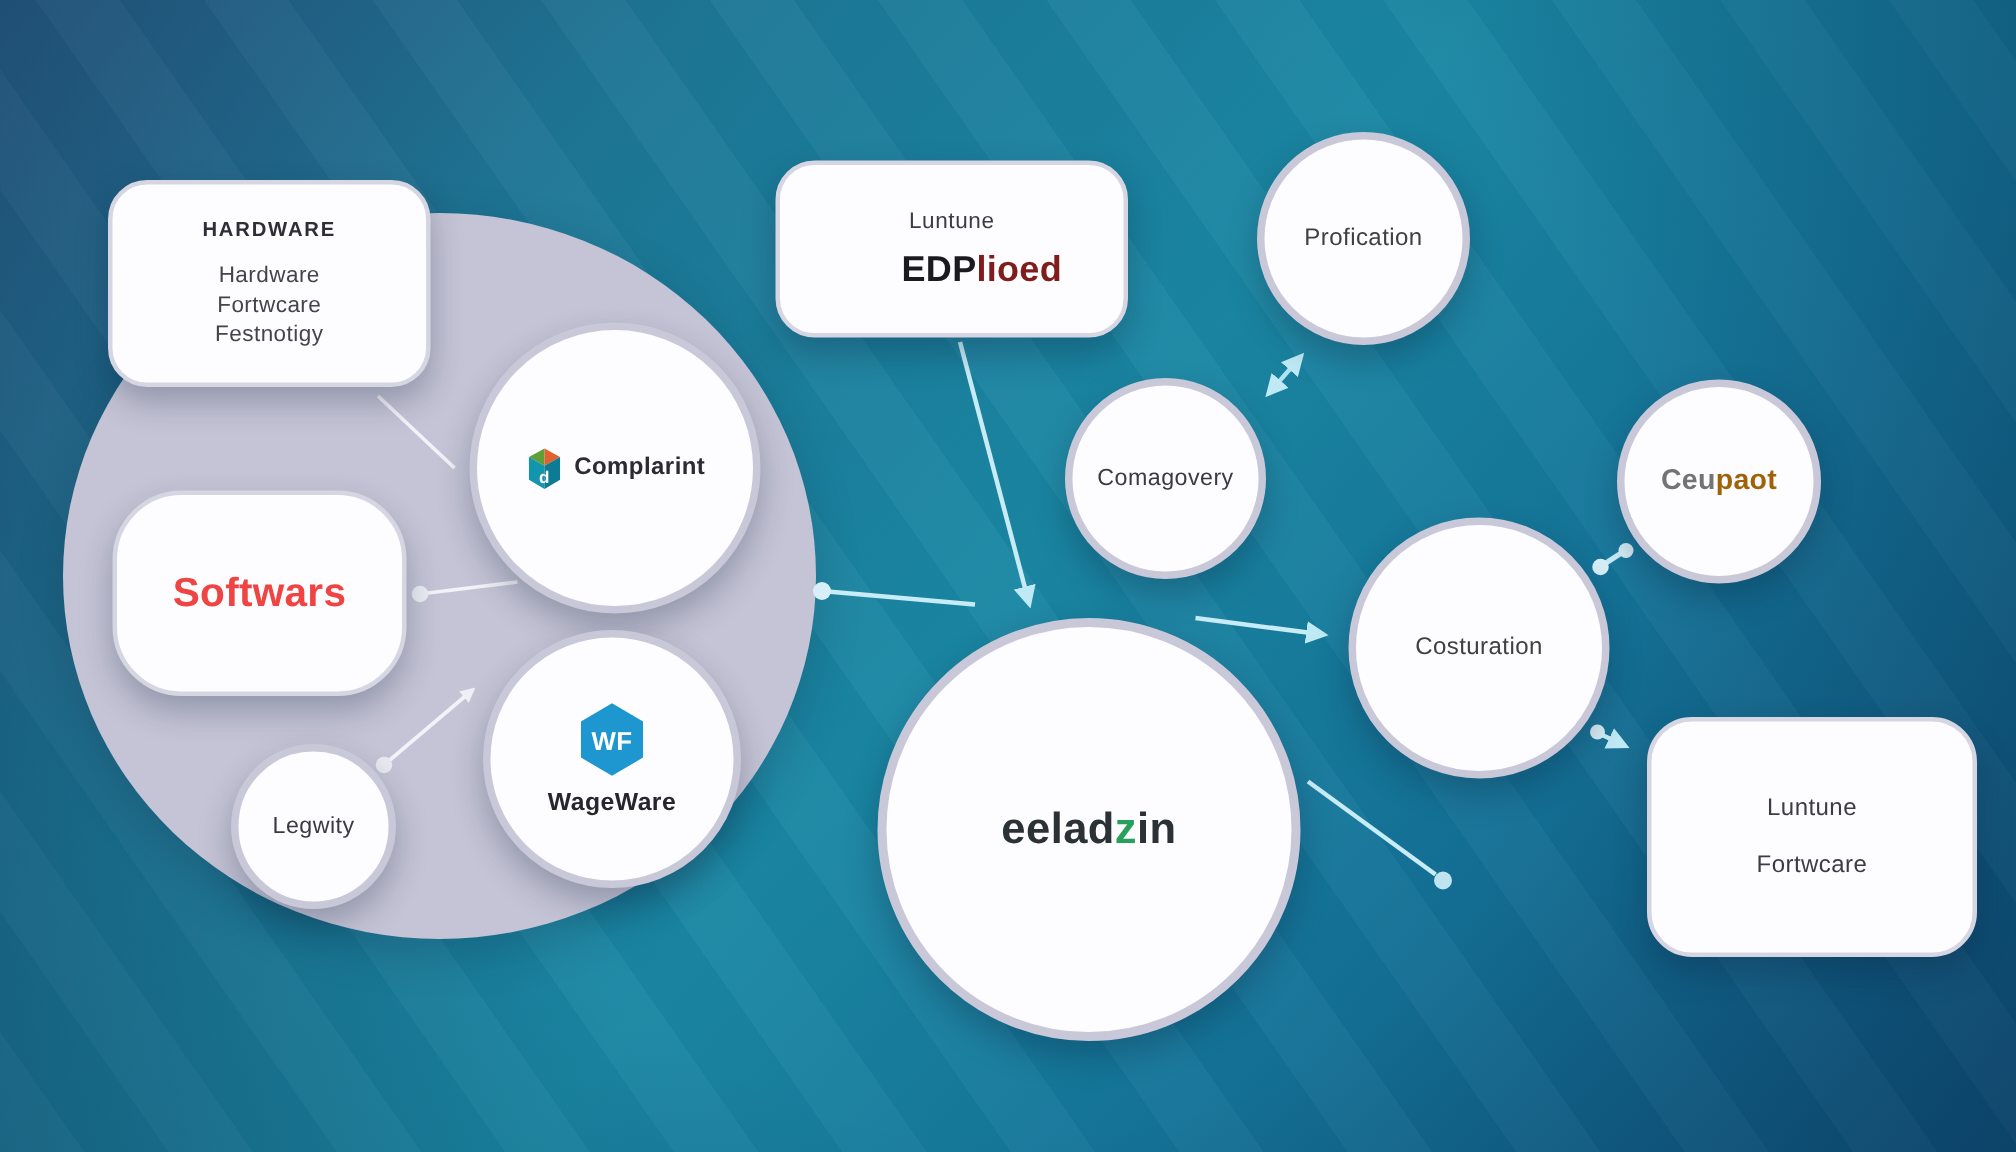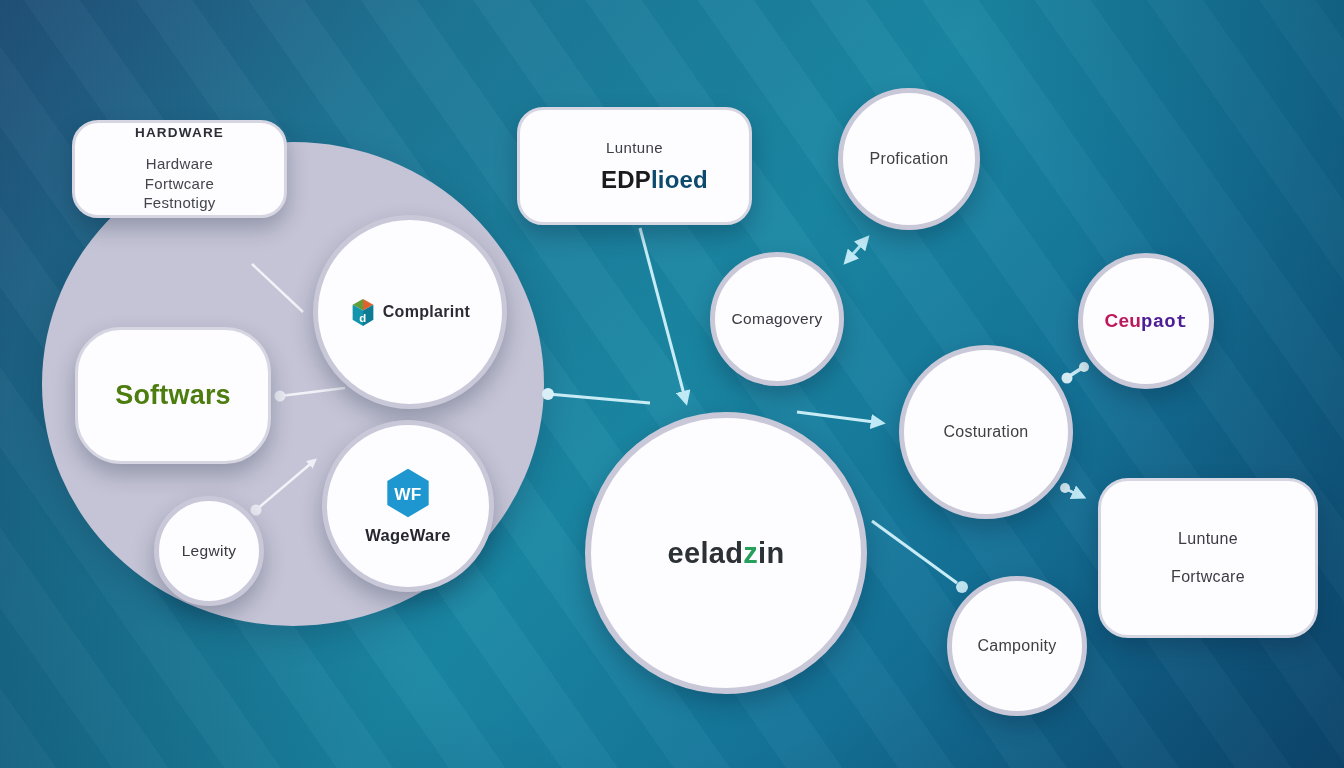--- a/index.html
+++ b/index.html
@@ -20,49 +20,49 @@
     position:absolute;background:#fdfdff;z-index:3;
     display:flex;flex-direction:column;align-items:center;justify-content:center;
     box-shadow:0 10px 22px rgba(10,30,55,.28);color:#35353d;text-align:center;
     letter-spacing:.3px;
   }
   .circle{border-radius:50%;border:5px solid #c9c8d8;}
   .box{border-radius:26px;border:3px solid #d6d6e2;}
 
   
   .node{box-sizing:border-box;}
-  #hardware{left:72px;top:120px;width:215px;height:98px;}
+  #hardware{left:72px;top:120px;width:215px;height:138px;}
   #complarint{left:313px;top:215px;width:194px;height:194px;flex-direction:row;gap:7px;}
   #softwars{left:75px;top:327px;width:196px;height:137px;border-radius:46px;}
   #wageware{left:322px;top:420px;width:172px;height:172px;}
   #legwity{left:154px;top:496px;width:110px;height:110px;text-align:center;}
   #pareware{left:517px;top:107px;width:235px;height:118px;}
   #profication{left:838px;top:88px;width:142px;height:142px;}
   #comagovery{left:710px;top:252px;width:134px;height:134px;}
   #ceupaot{left:1078px;top:253px;width:136px;height:136px;}
   #costuration{left:899px;top:345px;width:174px;height:174px;}
   #eeladzin{left:585px;top:412px;width:282px;height:282px;border-width:6px;}
   #luntune{left:1098px;top:478px;width:220px;height:160px;border-radius:30px;}
   #camponity{left:947px;top:576px;width:140px;height:140px;}
 
   
   .box-title{font-size:13.5px;font-weight:bold;letter-spacing:1.2px;color:#2e2e36;margin-bottom:14px;}
   .box-line{font-size:15px;color:#44444c;line-height:1.32;}
   .lbl{font-size:15.5px;color:#3a3a42;}
   .lbl-lg{font-size:16px;color:#404040;}
-  #softwars .brand{font-size:27px;font-weight:bold;color:#4d7c0f;letter-spacing:.2px;}
+  #softwars .brand{font-size:27px;font-weight:bold;color:#ef4444;letter-spacing:.2px;}
   #complarint .lbl{font-size:16px;font-weight:600;color:#2b2b33;}
   #wageware .lbl{font-size:16.5px;font-weight:bold;color:#26262e;margin-top:8px;}
   #pareware .box-title{font-weight:normal;font-size:15px;letter-spacing:.4px;margin-bottom:10px;color:#3c3c44;}
   #pareware .brand{font-size:24px;font-weight:bold;letter-spacing:.2px;}
   #pareware .brand .dark{color:#1b1b1f;margin-left:40px;}
-  #pareware .brand .orange{color:#0c4a6e;font-weight:600;}
+  #pareware .brand .orange{color:#7f1d1d;font-weight:600;}
   #ceupaot .brand{font-size:19px;font-weight:bold;letter-spacing:.2px;}
-  #ceupaot .dark{color:#be185d;}
-  #ceupaot .green{color:#4c1d95;font-family:Liberation Mono, monospace;}
+  #ceupaot .dark{color:#737373;}
+  #ceupaot .green{color:#a16207;}
   #eeladzin .brand{font-size:29px;font-weight:bold;color:#2c3136;letter-spacing:.3px;}
   #eeladzin .accent{color:#27a05c;}
   #luntune .box-line{font-size:16px;line-height:1.1;margin:10px 0;color:#3c3c44;}
   .logo{display:flex;align-items:center;justify-content:center;}
 </style>
 </head>
 <body>
 
 <div class="canvas">
 
@@ -173,17 +173,14 @@
     <span class="brand">
       <span>eelad</span><span class="accent">z</span><span>in</span>
     </span>
   </div>
 
   <div class="node box" id="luntune">
     <div class="box-line">Luntune</div>
     <div class="box-line">Fortwcare</div>
   </div>
 
-  <div class="node circle" id="camponity">
-    <span class="lbl-lg">Camponity</span>
-  </div>
 
 </div>
 
 </body></html>

